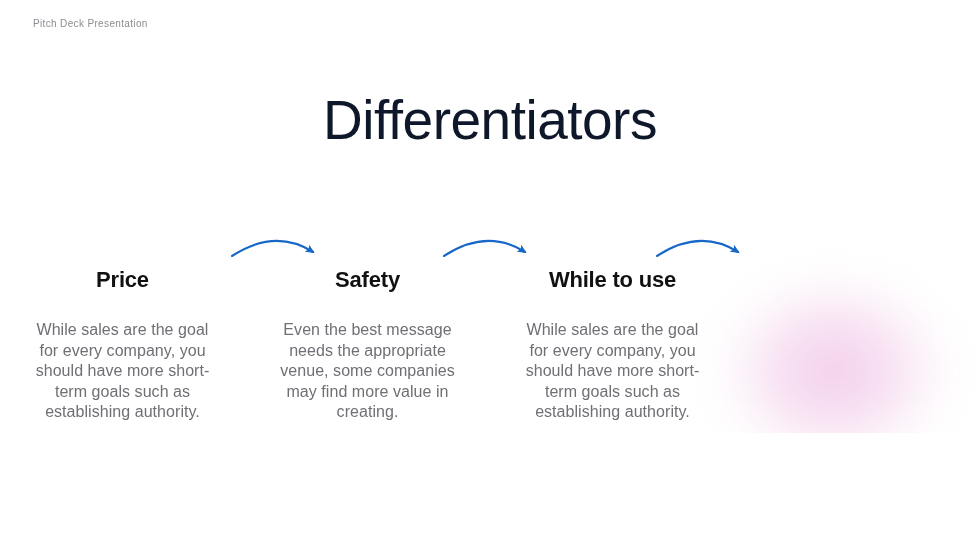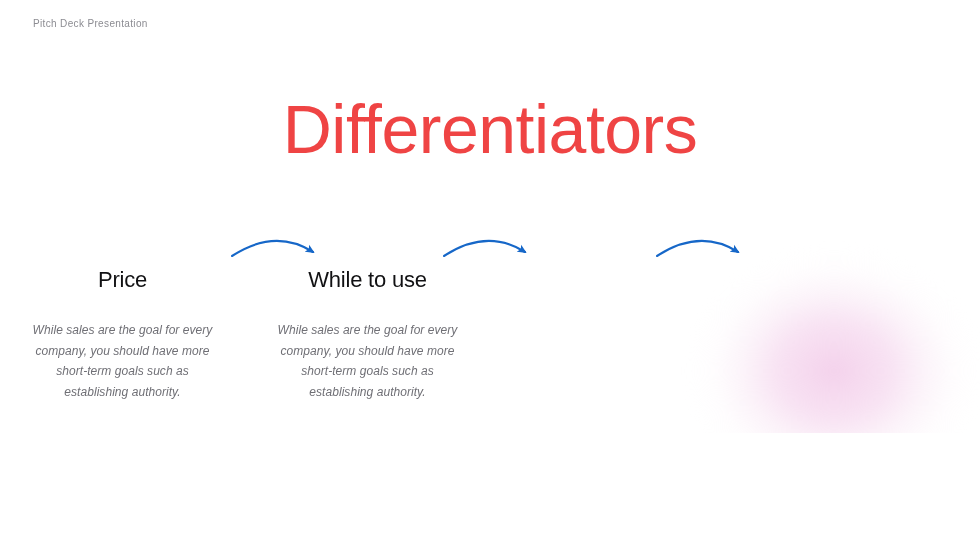--- a/index.html
+++ b/index.html
@@ -50,25 +50,25 @@
     z-index: 3;
     white-space: nowrap;
   }
 
   #title {
     position: absolute;
     left: 0;
     top: 44px;
     width: 980px;
     text-align: center;
-    font-size: 68px;
+    font-size: 55px;
     line-height: 78px;
     font-weight: 500;
     letter-spacing: -0.5px;
-    color: #ef4444;
+    color: #0f172a;
     z-index: 3;
   }
 
   
   #arrows {
     position: absolute;
     left: 0;
     top: 0;
     width: 980px;
     height: 551px;
@@ -87,36 +87,35 @@
   }
   .column {
     width: 245px;
     display: flex;
     flex-direction: column;
     align-items: center;
   }
   .col-heading {
     font-size: 22px;
     line-height: 28px;
-    font-weight: normal;
+    font-weight: bold;
     color: #111113;
     letter-spacing: -0.2px;
     text-align: center;
     margin: 0;
     white-space: nowrap;
   }
   .col-body {
     margin: 26px 0 0 0;
     width: 188px;
-    font-size: 12px;
+    font-size: 16px;
     line-height: 20.6px;
     color: #6f6f75;
     text-align: center;
     letter-spacing: 0.05px;
-    font-style: italic;
   }
 </style>
 </head>
 <body>
 
 <div id="slide">
 
   <div id="pink-blob"></div>
 
   <div id="eyebrow">Pitch Deck Presentation</div>
@@ -141,20 +140,24 @@
     </g>
   </svg>
 
   <div id="columns">
 
     <div class="column">
       <div class="col-heading">Price</div>
       <p class="col-body">While sales are the goal for every company, you should have more short-term goals such as establishing authority.</p>
     </div>
 
+    <div class="column">
+      <div class="col-heading">Safety</div>
+      <p class="col-body">Even the best message needs the appropriate venue, some companies may find more value in creating.</p>
+    </div>
 
 
     <div class="column">
       <div class="col-heading">While to use</div>
       <p class="col-body">While sales are the goal for every company, you should have more short-term goals such as establishing authority.</p>
     </div>
 
   </div>
 </div>
 

